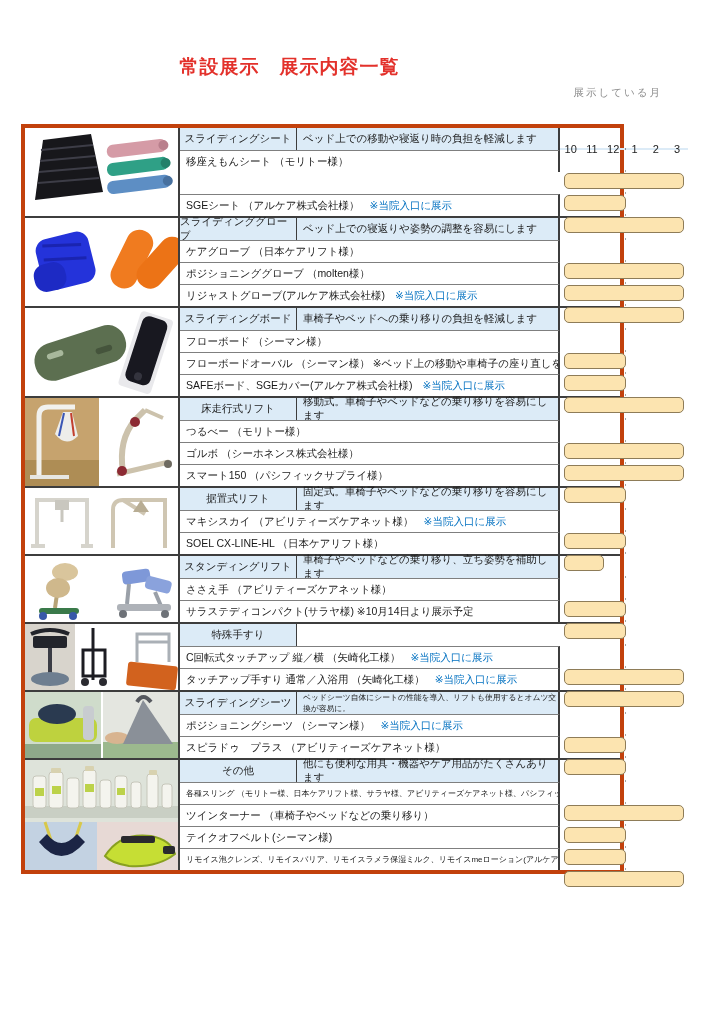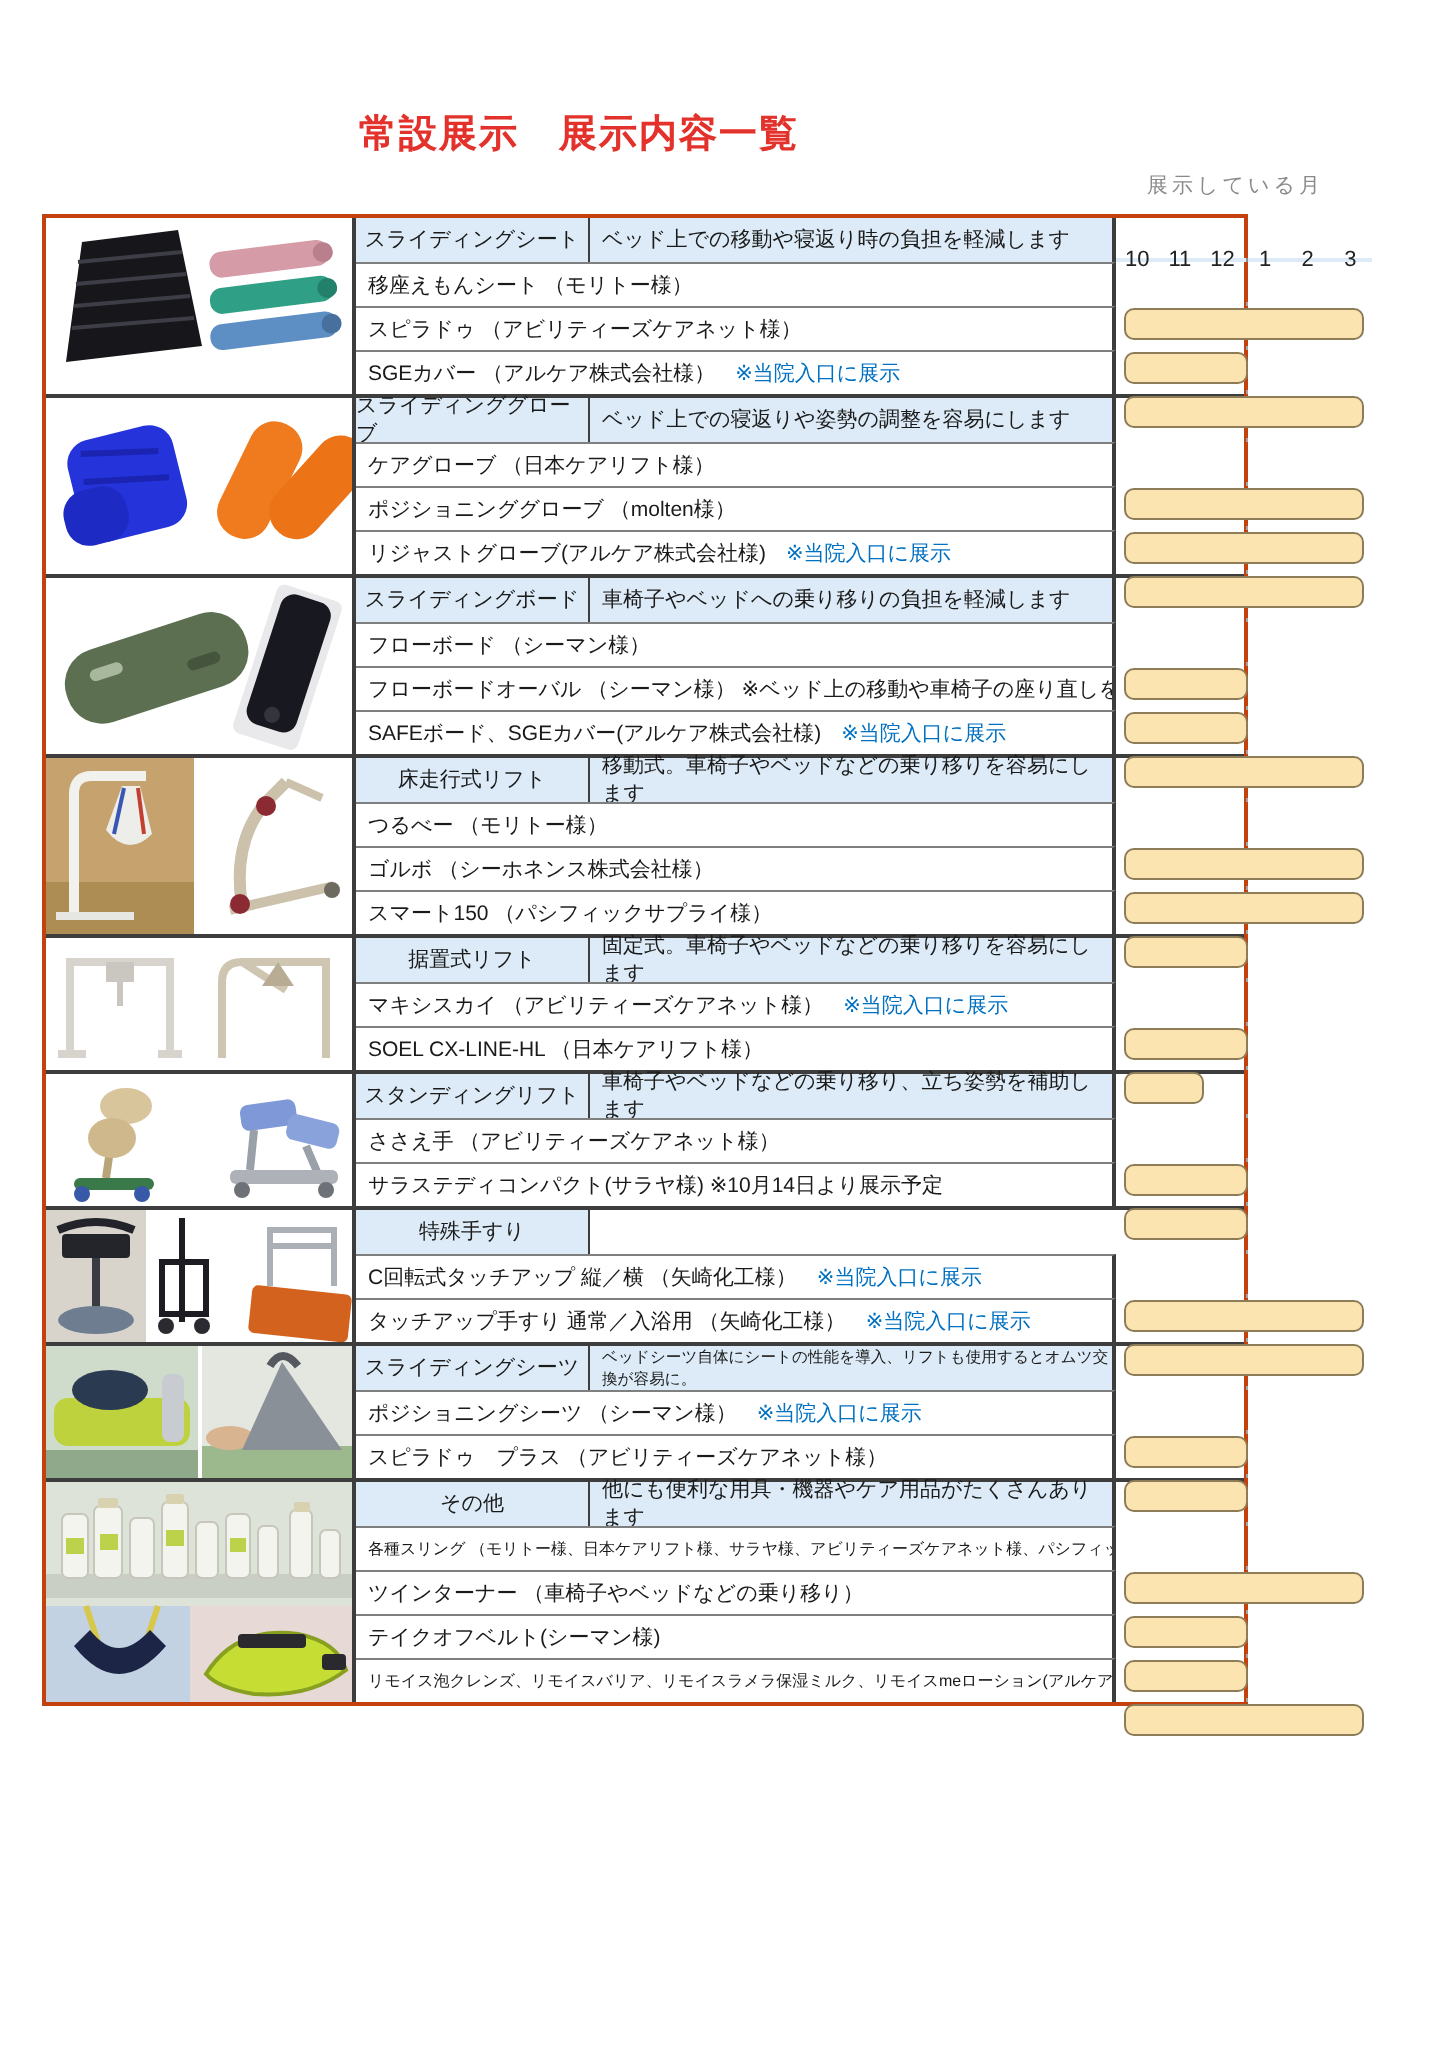--- a/index.html
+++ b/index.html
@@ -9,22 +9,22 @@
     -webkit-font-smoothing:antialiased;
   }
   .title{
     position:absolute;top:54px;left:0;width:579px;text-align:center;
     font-size:19px;font-weight:bold;color:#e3312b;letter-spacing:1px;margin:0;
   }
   .months-caption{
     position:absolute;top:86px;right:62px;font-size:10.5px;color:#8a8a8a;letter-spacing:2px;
   }
   .table{
-    position:absolute;left:21px;top:107px;width:603px;
-    border:2px solid #c2410c;box-sizing:border-box;background:#fff;
+    position:absolute;left:21px;top:124px;width:603px;
+    border:4px solid #c2410c;box-sizing:border-box;background:#fff;
   }
   .sec{
     display:grid;grid-template-columns:155px 117px 263px 128px;grid-auto-rows:22px;
     border-top:2px solid #3d3d3d;
   }
   .sec:first-child{border-top:0;}
   .icell{
     border-right:2px solid #3d3d3d;background:#fff;overflow:hidden;grid-column:1;
   }
   .icell svg{display:block;}
@@ -105,29 +105,25 @@
       <span>2</span>
       <span>3</span>
     </div>
     <div class="pcell">
         <span>移座えもんシート （モリトー様）</span>
         <span class="note"></span>
       </div>
     <div class="mcell">
         <div class="bar bar-full"></div>
       </div>
-    <div class="pcell">
-        <span>スピラドゥ （アビリティーズケアネット様）</span>
-        <span class="note"></span>
-      </div>
-    <div class="mcell">
-        <div class="bar bar-m3"></div>
-      </div>
-    <div class="pcell">
-        <span>SGEカバー （アルケア株式会社様）</span>
+    <div class="mcell">
+        <div class="bar bar-m3"></div>
+      </div>
+    <div class="pcell">
+        <span>SGEシート （アルケア株式会社様）</span>
         <span class="note">※当院入口に展示</span>
       </div>
     <div class="mcell">
         <div class="bar bar-full"></div>
       </div>
   </div>
 
   <div class="sec">
     <div class="icell" style="grid-row:1 / span 4;">
       <svg width="155" height="88" viewBox="0 0 155 88">

